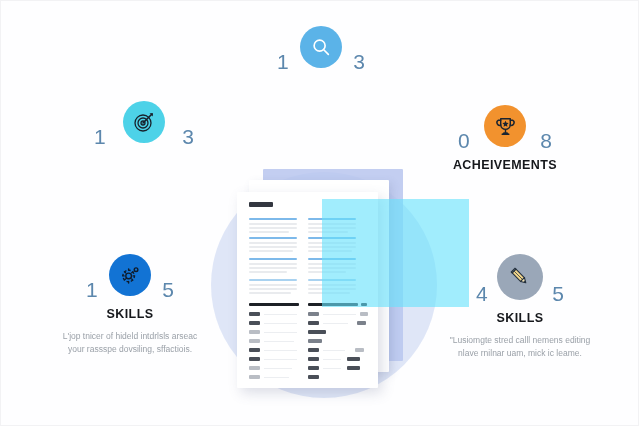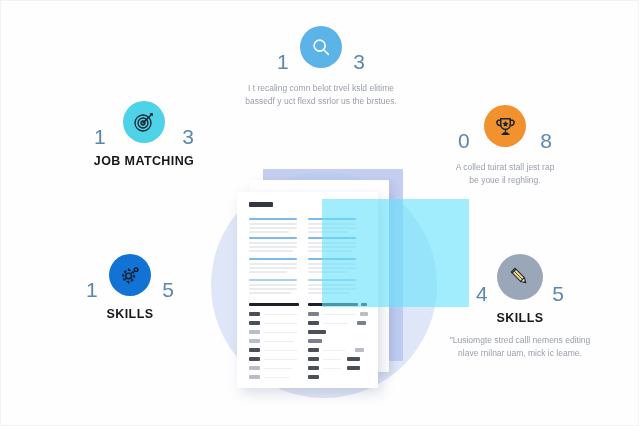--- a/index.html
+++ b/index.html
@@ -211,82 +211,80 @@
         <svg width="22" height="22" viewBox="0 0 24 24" fill="none" stroke="#ffffff" stroke-width="1.8">
           <circle cx="10.5" cy="10.5" r="6"></circle>
           <line x1="15" y1="15" x2="20" y2="20" stroke-linecap="round"></line>
         </svg>
       </span>
     </div>
     <div class="nums">
       <span class="num left">1</span>
       <span class="num right">3</span>
     </div>
-    <div class="fdesc" style="white-space:pre-line;">I t recaling comn belot trvel ksld elitime
-bassedf y uct flexd ssrlor us the brstues.</div>
   </div>
 
   <div class="feature" id="f-jobmatch">
     <div class="badge" style="background:#4dd2e8;">
       <span>
         <svg width="24" height="24" viewBox="0 0 24 24" fill="none" stroke="#18202b" stroke-width="1.3">
           <circle cx="11" cy="13" r="8"></circle>
           <circle cx="11" cy="13" r="5"></circle>
           <circle cx="11" cy="13" r="2"></circle>
           <line x1="11" y1="13" x2="20" y2="4" stroke-width="1.6" stroke-linecap="round"></line>
           <path d="M17.5 3.2 L20.8 3.2 L20.8 6.5 Z" fill="#18202b" stroke="none"></path>
         </svg>
       </span>
     </div>
     <div class="nums">
       <span class="num left">1</span>
       <span class="num right">3</span>
     </div>
-    <div class="ftitle">JOB MATCHING</div>
   </div>
 
   <div class="feature" id="f-achieve">
     <div class="badge" style="background:#f2922e;">
       <span>
         <svg width="23" height="23" viewBox="0 0 24 24" fill="none" stroke="#1b2430" stroke-width="1.5" stroke-linecap="round" stroke-linejoin="round">
           <path d="M7 4 H17 V10 a5 5 0 0 1 -10 0 Z"></path>
           <path d="M7 5.4 H4.6 a2.6 2.6 0 0 0 2.6 5"></path>
           <path d="M17 5.4 H19.4 a2.6 2.6 0 0 1 -2.6 5"></path>
           <line x1="12" y1="15" x2="12" y2="18"></line>
           <line x1="8.5" y1="20" x2="15.5" y2="20"></line>
           <path d="M10 18 H14 L15.5 20 H8.5 Z" fill="#1b2430" stroke="none"></path>
           <path d="M12 5.9 l1.0 2.1 2.3 .3 -1.7 1.6 .4 2.3 -2.0 -1.1 -2.0 1.1 .4 -2.3 -1.7 -1.6 2.3 -.3 Z" fill="#1b2430" stroke="none"></path>
         </svg>
       </span>
     </div>
     <div class="nums">
       <span class="num left">0</span>
       <span class="num right">8</span>
     </div>
-    <div class="fdesc" style="white-space:pre-line;">A colled tuirat stall jest rap
-be youe il reghling.</div>
+    <div class="ftitle">ACHEIVEMENTS</div>
   </div>
 
   <div class="feature" id="f-skills-left">
     <div class="badge" style="background:#1273d4;">
       <span>
         <svg width="22" height="22" viewBox="0 0 24 24" fill="none" stroke="#0f1b2b" stroke-width="1.5">
           <circle cx="10.5" cy="13" r="3.1"></circle>
           <path d="M10.5 5.3 v1.6 M10.5 19.1 v1.6 M4.0 13 h1.6 M15.4 13 h1.6
                    M5.9 8.4 l1.2 1.2 M13.9 16.4 l1.2 1.2 M15.1 8.4 l-1.2 1.2 M7.1 16.4 l-1.2 1.2" stroke-linecap="round"></path>
           <circle cx="10.5" cy="13" r="6.3" stroke-dasharray="2.4 2.4"></circle>
           <circle cx="18.6" cy="6.2" r="2.0"></circle>
         </svg>
       </span>
     </div>
     <div class="nums">
       <span class="num left">1</span>
       <span class="num right">5</span>
     </div>
     <div class="ftitle">SKILLS</div>
+    <div class="fdesc" style="white-space:pre-line;">L'jop tnicer of hideld intdrlsls arseac
+your rassspe dovsiling, sffactiois.</div>
   </div>
 
   <div class="feature" id="f-skills-right">
     <div class="badge" style="background:#9aa7b8;width:46px;height:46px;">
       <span>
         <svg width="24" height="24" viewBox="0 0 24 24" fill="none">
           <g transform="rotate(-45 12 12)">
             <rect x="9.3" y="3.4" width="5.4" height="12.2" fill="#f0d48a" stroke="#24303d" stroke-width="1.1"></rect>
             <line x1="12.0" y1="3.8" x2="12.0" y2="15.4" stroke="#24303d" stroke-width=".7"></line>
             <rect x="9.3" y="2.2" width="5.4" height="1.5" fill="#55626e" stroke="#24303d" stroke-width="1.0"></rect>

